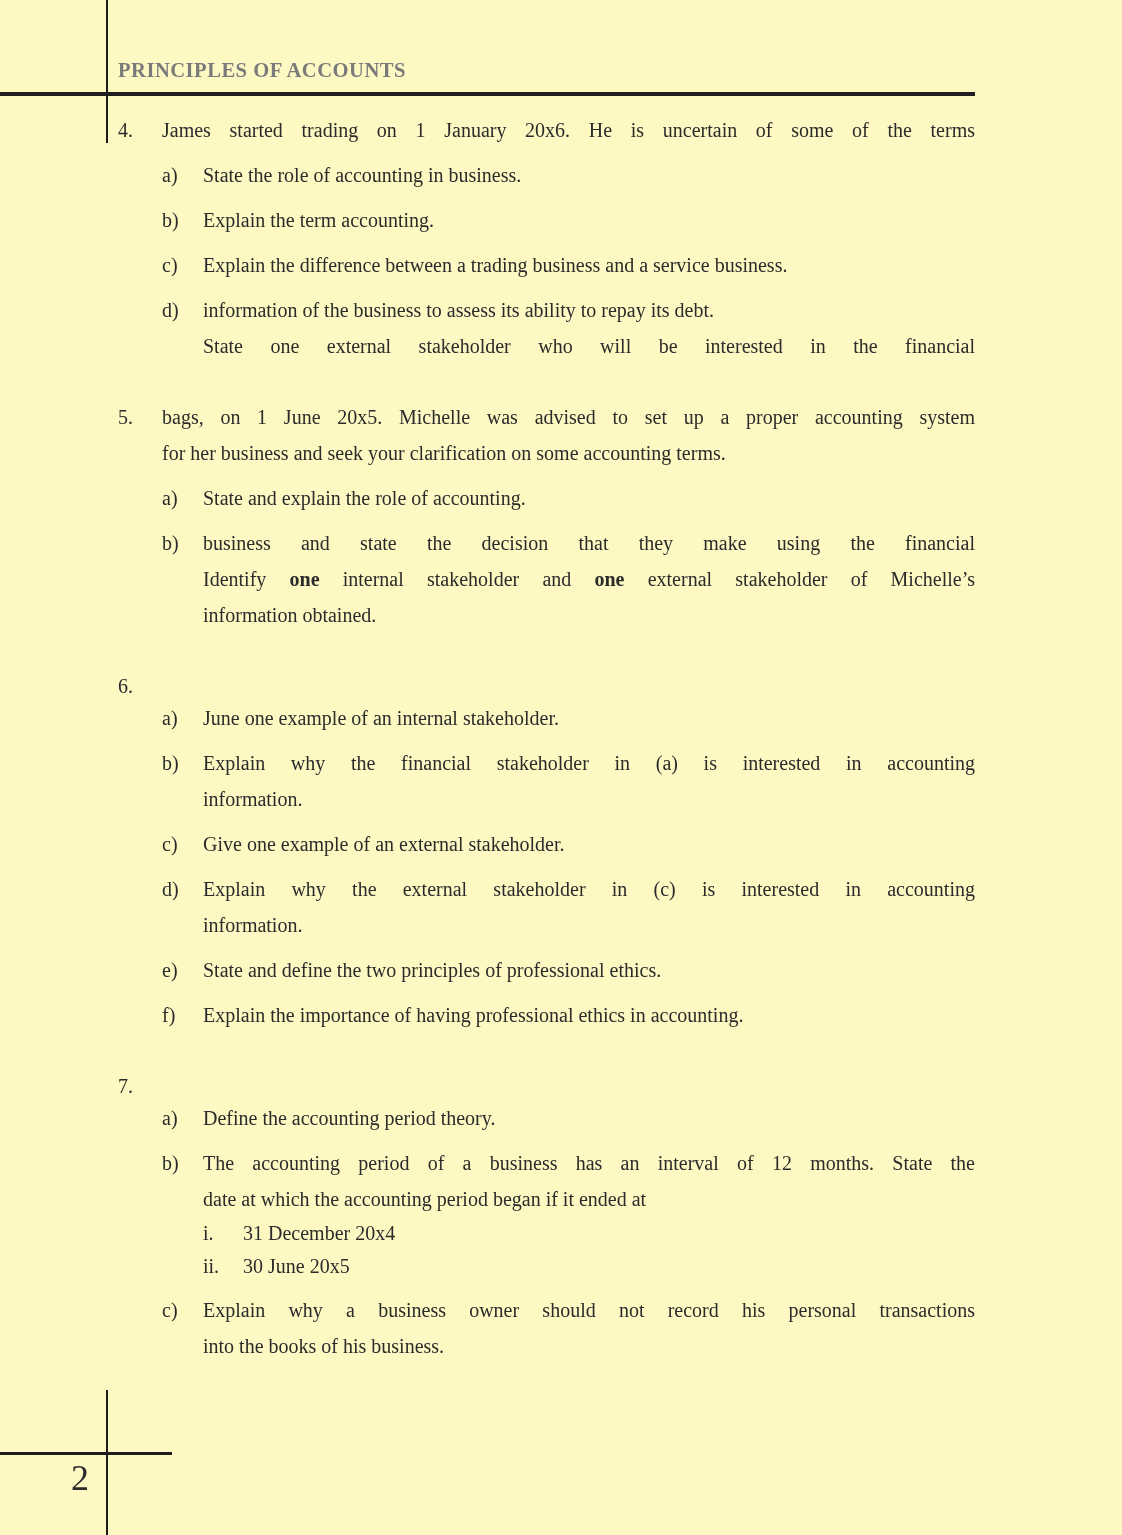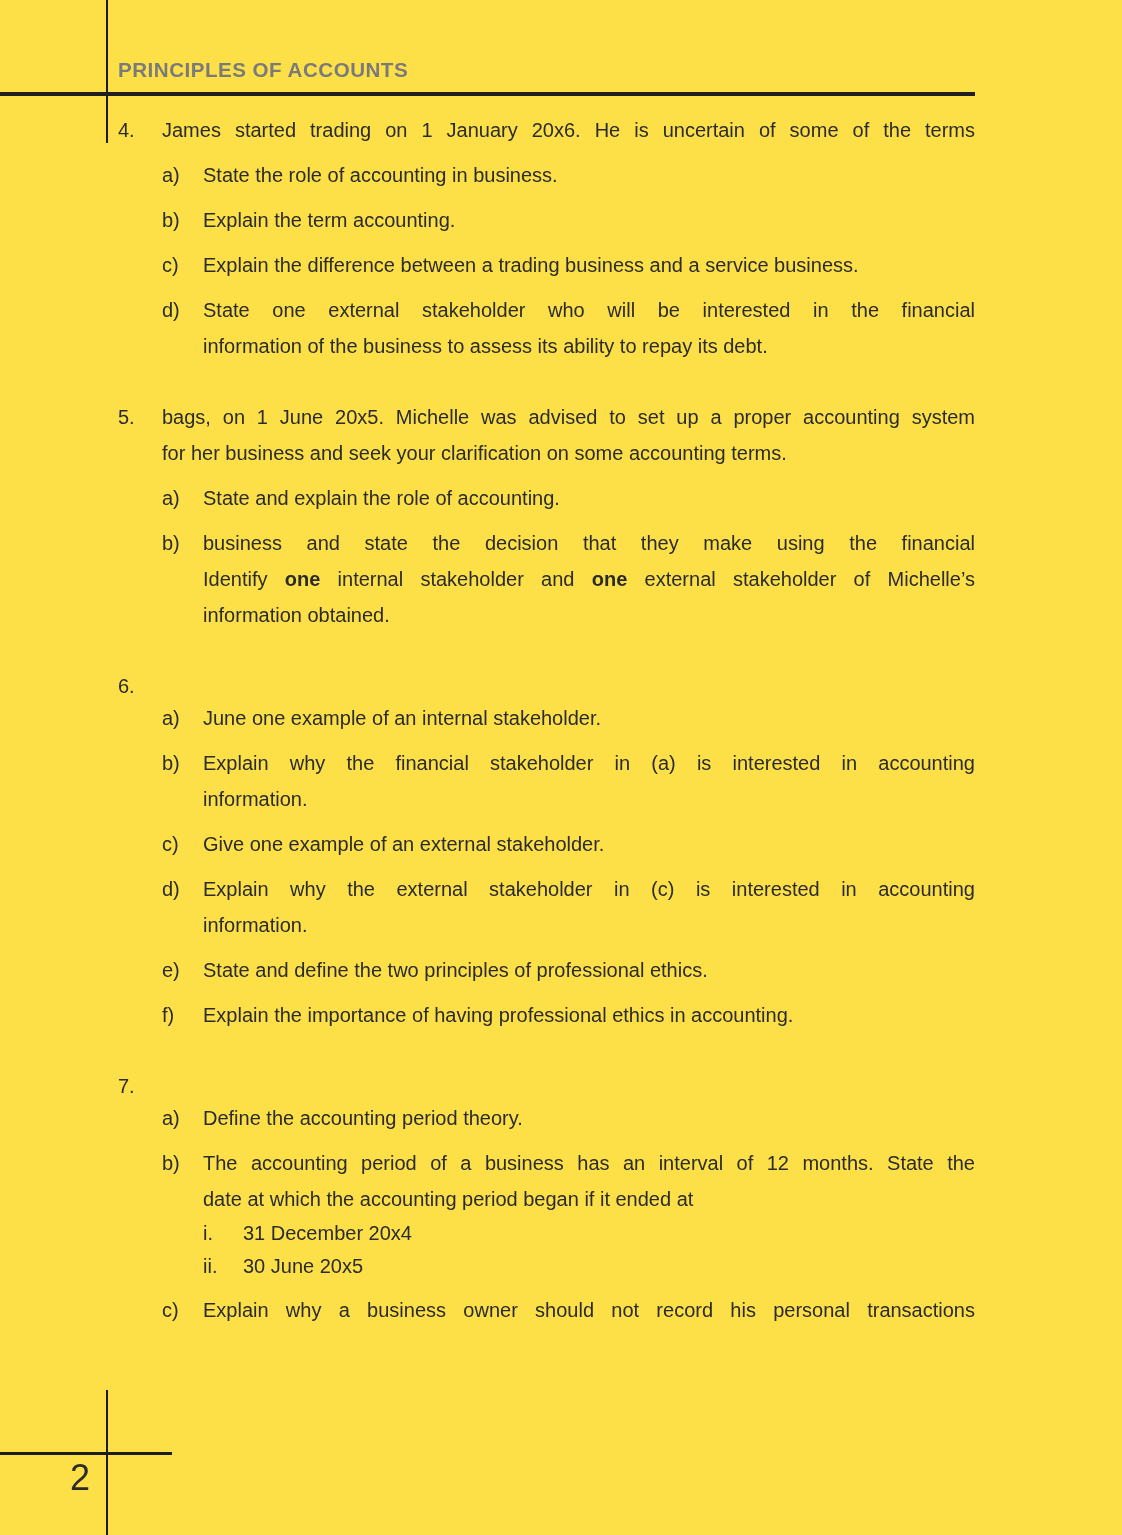--- a/index.html
+++ b/index.html
@@ -4,22 +4,22 @@
 <style>
   html, body {
     margin: 0;
     padding: 0;
     background: #ffffff;
   }
   .page {
     position: relative;
     width: 1122px;
     height: 1535px;
-    background: #fde047;
-    font-family: Liberation Sans, sans-serif;
+    background: #fef9c3;
+    font-family: Liberation Serif, serif;
     color: #2b2b2b;
     overflow: hidden;
   }
   
   .vline-top {
     position: absolute;
     left: 106px; top: 0;
     width: 2px; height: 143px;
     background: #1d1d1d;
   }
@@ -119,22 +119,22 @@
           </div>
           <div class="item">
             <div class="item-label">c)</div>
             <div class="item-body">
               <div class="line">Explain the difference between a trading business and a service business.</div>
             </div>
           </div>
           <div class="item">
             <div class="item-label">d)</div>
             <div class="item-body">
+              <div class="line">information of the business to assess its ability to repay its debt.</div>
               <div class="line just">State one external stakeholder who will be interested in the financial</div>
-              <div class="line">information of the business to assess its ability to repay its debt.</div>
             </div>
           </div>
         </div>
       </div>
       <div class="question">
         <div class="qnum">5.</div>
         <div class="qbody">
           <div class="intro">
             <div class="line just">bags, on 1 June 20x5. Michelle was advised to set up a proper accounting system</div>
             <div class="line">for her business and seek your clarification on some accounting terms.</div>
@@ -219,20 +219,21 @@
               <div class="roman-row">
                 <div class="roman-label">ii.</div>
                 <div class="roman-text">30 June 20x5</div>
               </div>
             </div>
           </div>
           <div class="item">
             <div class="item-label">c)</div>
             <div class="item-body">
               <div class="line just">Explain why a business owner should not record his personal transactions</div>
+              <div class="line">into the books of his business.</div>
             </div>
           </div>
         </div>
       </div>
     </div>
 
   <div class="hrule-bottom"></div>
   <div class="vline-bottom"></div>
   <div class="page-number">2</div>
 </div>

